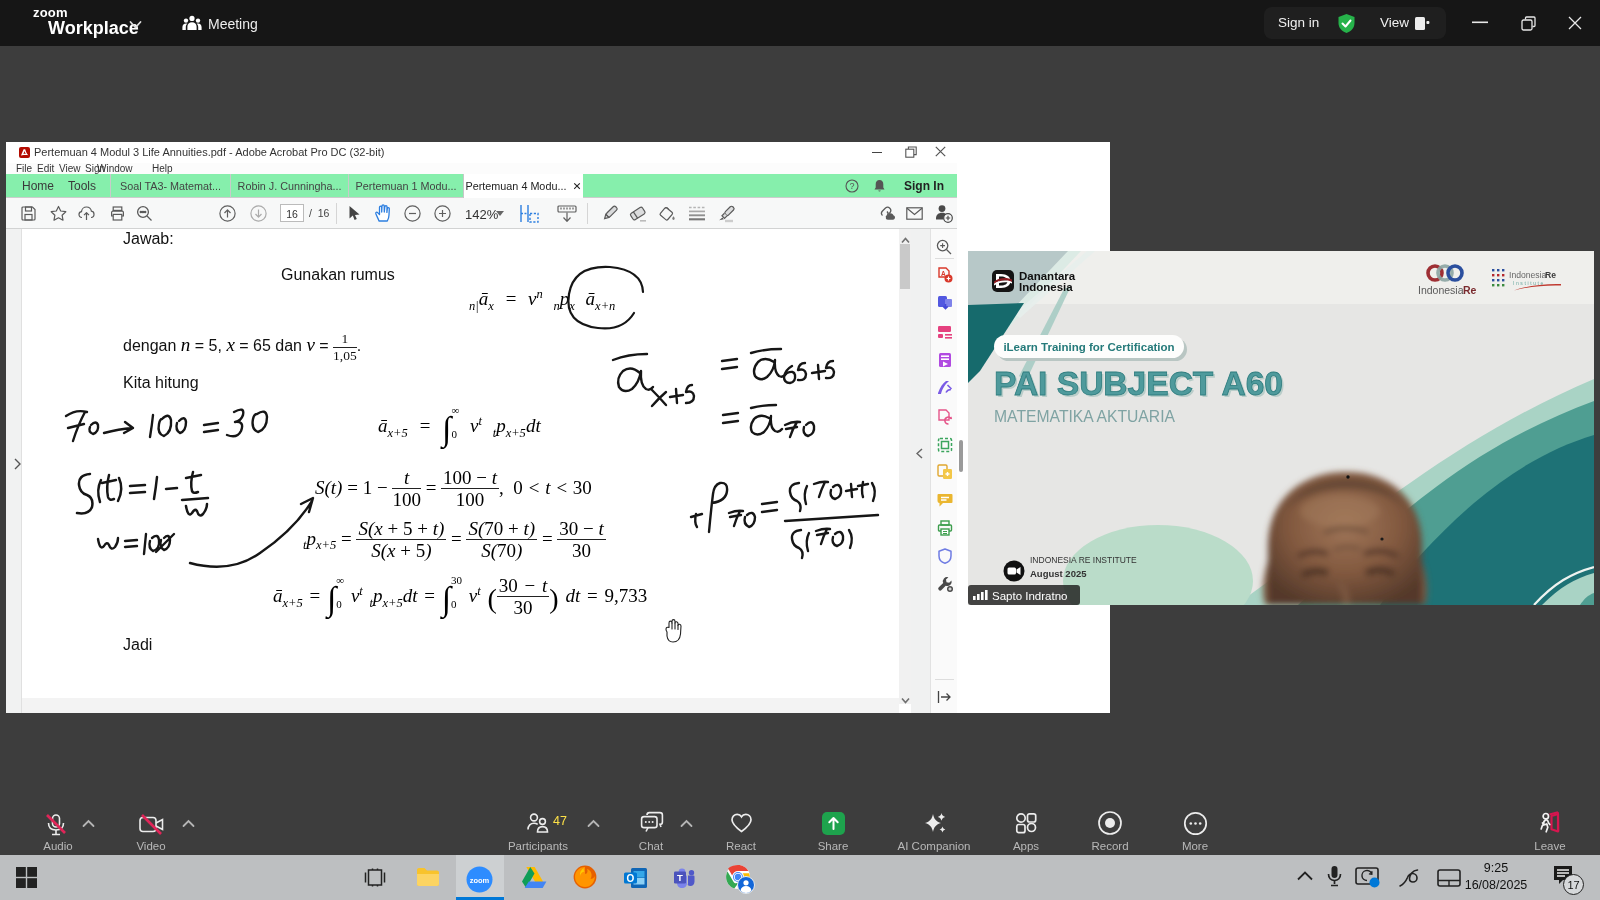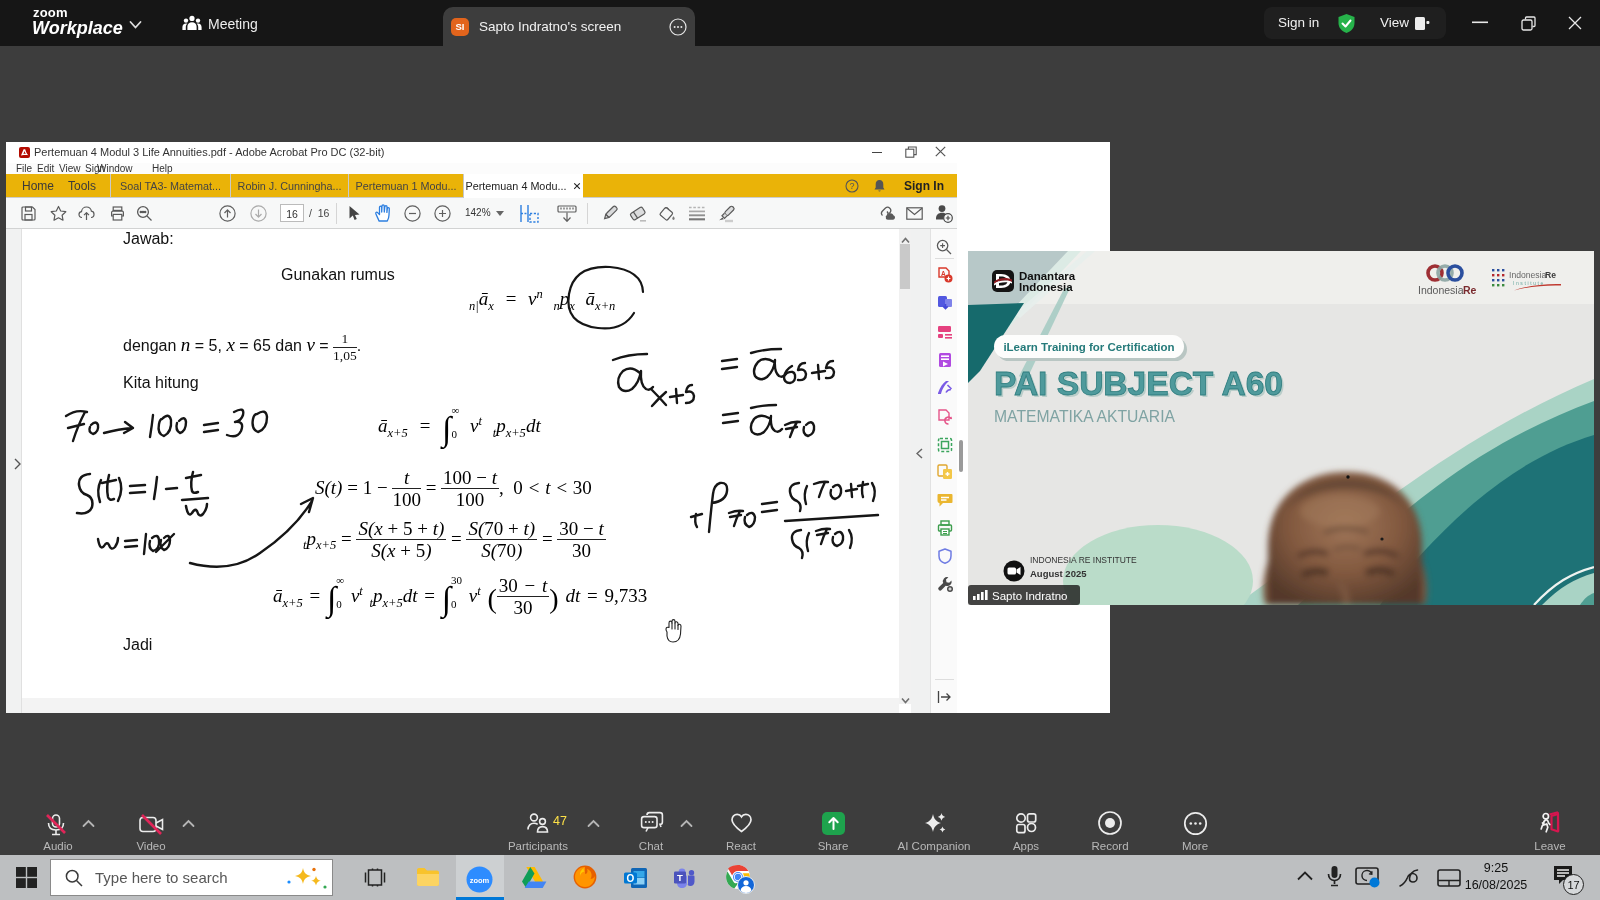--- a/index.html
+++ b/index.html
@@ -2,33 +2,33 @@
 <html><head>
 <meta charset="utf-8">
 <style>
   * { margin:0; padding:0; box-sizing:border-box; }
   html,body { width:1600px; height:900px; overflow:hidden; background:#3d3d3d;
     font-family:"Liberation Sans", sans-serif; }
   .abs { position:absolute; }
   
   #topbar { position:absolute; left:0; top:0; width:1600px; height:46px; background:#161616; }
   #ztxt1 { position:absolute; left:33px; top:5px; color:#fff; font-size:13px; font-weight:700; letter-spacing:.2px;}
-  #ztxt2 { position:absolute; left:32px; top:18px; color:#fff; font-size:18px; font-weight:600;font-style:italic;}
+  #ztxt2 { position:absolute; left:48px; top:18px; color:#fff; font-size:18px; font-weight:600;}
   #meettxt { position:absolute; left:208px; top:16px; color:#ededed; font-size:14px; }
   #tabactive { position:absolute; left:443px; top:7px; width:252px; height:39px; background:#3d3d3d; border-radius:10px 10px 0 0; }
   #si { position:absolute; left:8px; top:11px; width:18px; height:18px; background:#e2641c; border-radius:5px; color:#fff; font-size:9.5px; font-weight:700; text-align:center; line-height:18px;}
   #tabtitle { position:absolute; left:36px; top:12px; color:#f2f2f2; font-size:13.5px; }
   #signincl { position:absolute; left:1264px; top:7px; width:182px; height:32px; background:#1f1f1f; border-radius:8px;}
   #signintxt { position:absolute; left:14px; top:8px; color:#f0f0f0; font-size:13.5px;}
   #viewtxt { position:absolute; left:116px; top:8px; color:#f0f0f0; font-size:13.5px;}
   
   #acro { position:absolute; left:6px; top:142px; width:1104px; height:571px; background:#fff; }
   #acrotitletxt { position:absolute; left:28px; top:4px; font-size:11px; color:#333; }
   #acromenu { position:absolute; left:0; top:21px; width:951px; height:11px; background:#fcfcfc; font-size:10px; color:#333;}
-  #acrotabs { position:absolute; left:0; top:32px; width:951px; height:24px; background:#eab308; border-bottom:1px solid #cccccc;}
+  #acrotabs { position:absolute; left:0; top:32px; width:951px; height:24px; background:#86efac; border-bottom:1px solid #cccccc;}
   .dtab { position:absolute; top:0; height:24px; font-size:10.8px; color:#444; text-align:center; line-height:24px; border-left:1px solid #c9caca;}
   #acrotools { position:absolute; left:0; top:56px; width:951px; height:31px; background:#f7f8f8; border-bottom:1px solid #d2d3d3;}
   #leftstrip { position:absolute; left:0; top:87px; width:16px; height:484px; background:#f1f2f2; border-right:1px solid #e0e0e0;}
   #vscroll { position:absolute; left:893px; top:87px; width:12px; height:475px; background:#f1f1f1;}
   #collapsestrip { position:absolute; left:905px; top:87px; width:19px; height:484px; background:#f0f1f1;}
   #rightpanel { position:absolute; left:924px; top:87px; width:27px; height:484px; background:#fafafa; border-left:1px solid #e2e2e2;}
   #hscroll { position:absolute; left:16px; top:556px; width:877px; height:15px; background:#f3f3f3;}
   
   .pdftxt { position:absolute; font-size:16px; color:#111; white-space:nowrap; }
   .mf { position:absolute; font-family:"Liberation Serif", serif; font-style:italic; font-size:19px; color:#000; white-space:nowrap;}
@@ -62,30 +62,20 @@
     </svg>
   <svg class="abs" style="left:182px;top:15px" width="20" height="17" viewBox="0 0 20 17" fill="#fff">
       <circle cx="10" cy="3.4" r="2.6"></circle>
       <circle cx="4" cy="5.6" r="2.2"></circle>
       <circle cx="16" cy="5.6" r="2.2"></circle>
       <path d="M10 7.2 c2.8 0 4.6 1.8 4.6 4.4 l0 3.4 l-9.2 0 l0 -3.4 c0 -2.6 1.8 -4.4 4.6 -4.4z"></path>
       <path d="M4 8.6 c-2.2 0 -3.6 1.5 -3.6 3.6 l0 2.8 l3.4 0 l0 -3 c0 -1.4 .7 -2.6 1.6 -3.2 c-.4 -.1 -.9 -.2 -1.4 -.2z"></path>
       <path d="M16 8.6 c2.2 0 3.6 1.5 3.6 3.6 l0 2.8 l-3.4 0 l0 -3 c0 -1.4 -.7 -2.6 -1.6 -3.2 c.4 -.1 .9 -.2 1.4 -.2z"></path>
     </svg>
   <div id="meettxt">Meeting</div>
-  <div id="tabactive">
-    <div id="si">SI</div>
-    <div id="tabtitle">Sapto Indratno's screen</div>
-    <svg class="abs" style="left:226px;top:11px" width="18" height="18" viewBox="0 0 18 18">
-        <circle cx="9" cy="9" r="8" stroke="#e6e6e6" stroke-width="1.2" fill="none"></circle>
-        <circle cx="5.6" cy="9" r="1" fill="#e6e6e6"></circle>
-        <circle cx="9" cy="9" r="1" fill="#e6e6e6"></circle>
-        <circle cx="12.4" cy="9" r="1" fill="#e6e6e6"></circle>
-      </svg>
-  </div>
   <div id="signincl">
     <div id="signintxt">Sign in</div>
     <svg class="abs" style="left:72px;top:6px" width="21" height="21" viewBox="0 0 21 21">
         <path d="M10.5 1 L18.5 4 L18.5 10 C18.5 15 15 18.5 10.5 20 C6 18.5 2.5 15 2.5 10 L2.5 4 Z" fill="#26b24a"></path>
         <path d="M6.5 10.5 L9.5 13.5 L14.5 7.5" stroke="#fff" stroke-width="2" fill="none" stroke-linecap="round" stroke-linejoin="round"></path>
       </svg>
     <div id="viewtxt">View</div>
     <svg class="abs" style="left:150px;top:9px" width="16" height="15" viewBox="0 0 16 15">
         <rect x="1" y="1" width="10" height="13" rx="1.5" fill="#ededed"></rect>
         <rect x="12.4" y="5" width="3" height="3" rx="1" fill="#ededed"></rect>
@@ -189,21 +179,21 @@
         <path d="M5 17 C4 14 2.5 12 1.8 9.5 C1.5 8.3 2.8 7.8 3.6 8.6 L5.5 10.6 L5.5 3.2 a1.1 1.1 0 0 1 2.2 0 L7.7 8 L8 2 a1.1 1.1 0 0 1 2.2 0 L10.3 8 L10.8 2.8 a1.1 1.1 0 0 1 2.2 .1 L12.9 8.4 L13.3 4.6 a1 1 0 0 1 2 .15 L15 11 C14.9 13.4 14.3 15.2 13.3 17 Z" stroke-linejoin="round"></path>
       </svg>
     <svg class="abs" style="left:398px;top:7px" width="17" height="17" viewBox="0 0 17 17" fill="none" stroke="#5f5f5f" stroke-width="1.2">
         <circle cx="8.5" cy="8.5" r="7.6"></circle>
         <path d="M5 8.5 L12 8.5"></path>
       </svg>
     <svg class="abs" style="left:428px;top:7px" width="17" height="17" viewBox="0 0 17 17" fill="none" stroke="#5f5f5f" stroke-width="1.2">
         <circle cx="8.5" cy="8.5" r="7.6"></circle>
         <path d="M5 8.5 L12 8.5 M8.5 5 L8.5 12"></path>
       </svg>
-    <div class="abs" style="left:459px;top:9px;font-size:10px;color:#333">142%</div>
+    <div class="abs" style="left:459px;top:9px;font-size:13px;color:#333">142%</div>
     <svg class="abs" style="left:490px;top:13px" width="8" height="5" viewBox="0 0 8 5">
         <path d="M0 0 L4 5 L8 0 Z" fill="#666"></path>
       </svg>
     <svg class="abs" style="left:513px;top:6px" width="20" height="19" viewBox="0 0 20 19" fill="none" stroke="#2d7fe0" stroke-width="1.4">
         <path d="M2 1 L2 18 M9 1 L9 18"></path>
         <path d="M2 9.5 L9 9.5" stroke-dasharray="2 1.5"></path>
         <rect x="11" y="9.5" width="8" height="8.5" stroke-dasharray="2.2 1.6"></rect>
       </svg>
     <svg class="abs" style="left:551px;top:7px" width="20" height="18" viewBox="0 0 20 18" fill="none" stroke="#5f5f5f" stroke-width="1.2">
         <rect x="1" y="1" width="18" height="6" rx="1"></rect>
@@ -668,34 +658,20 @@
   <div class="zlabel" style="left:1519px;top:840px;width:62px">Leave</div>
 </div>
 
 <div id="taskbar">
   <svg class="abs" style="left:16px;top:12px" width="21" height="21" viewBox="0 0 21 21" fill="#222">
       <rect x="0" y="0" width="9.8" height="9.8"></rect>
       <rect x="11.2" y="0" width="9.8" height="9.8"></rect>
       <rect x="0" y="11.2" width="9.8" height="9.8"></rect>
       <rect x="11.2" y="11.2" width="9.8" height="9.8"></rect>
     </svg>
-  <div id="searchbox">
-    <svg class="abs" style="left:14px;top:9px" width="18" height="18" viewBox="0 0 18 18" fill="none" stroke="#3a3a3a" stroke-width="1.5">
-        <circle cx="7.2" cy="7.2" r="5.8"></circle>
-        <path d="M11.5 11.5 L17 17"></path>
-      </svg>
-    <div class="abs" style="left:44px;top:9px;font-size:15px;color:#575757">Type here to search</div>
-    <svg class="abs" style="left:232px;top:6px" width="46" height="26" viewBox="0 0 46 26">
-      <path d="M20 2 C21 7 23 9 28 10 C23 11 21 13 20 18 C19 13 17 11 12 10 C17 9 19 7 20 2 Z" fill="#f5b91e"></path>
-      <path d="M33 10 C33.6 12.8 35 14.2 37.8 14.8 C35 15.4 33.6 16.8 33 19.6 C32.4 16.8 31 15.4 28.2 14.8 C31 14.2 32.4 12.8 33 10 Z" fill="#f5b91e"></path>
-      <circle cx="31" cy="3.5" r="1.7" fill="#e8710a"></circle>
-      <circle cx="6" cy="16" r="1.6" fill="#1a8cff"></circle>
-      <circle cx="42" cy="21" r="1.6" fill="#34a853"></circle>
-    </svg>
-  </div>
   <svg class="abs" style="left:364px;top:12px" width="22" height="21" viewBox="0 0 22 21" fill="none" stroke="#222" stroke-width="1.5">
       <rect x="4.5" y="3" width="13" height="15"></rect>
       <path d="M1.5 5.5 L1.5 15.5 M20.5 5.5 L20.5 15.5 M8.5 3 L8.5 1.5 M13.5 3 L13.5 1.5 M8.5 19.5 L8.5 18 M13.5 19.5 L13.5 18"></path>
     </svg>
   <svg class="abs" style="left:416px;top:11px" width="24" height="22" viewBox="0 0 24 22">
       <path d="M1 4 C1 2.9 1.9 2 3 2 L8.5 2 L11 4.5 L21 4.5 C22.1 4.5 23 5.4 23 6.5 L23 18 C23 19.1 22.1 20 21 20 L3 20 C1.9 20 1 19.1 1 18 Z" fill="#f8c32c"></path>
       <path d="M1 8 L23 8 L23 18 C23 19.1 22.1 20 21 20 L3 20 C1.9 20 1 19.1 1 18 Z" fill="#fcd462"></path>
     </svg>
   <div class="abs" style="left:456px;top:0px;width:48px;height:45px;background:#cdd0d2"></div>
   <div class="abs" style="left:456px;top:42px;width:48px;height:3px;background:#0078d7"></div>

